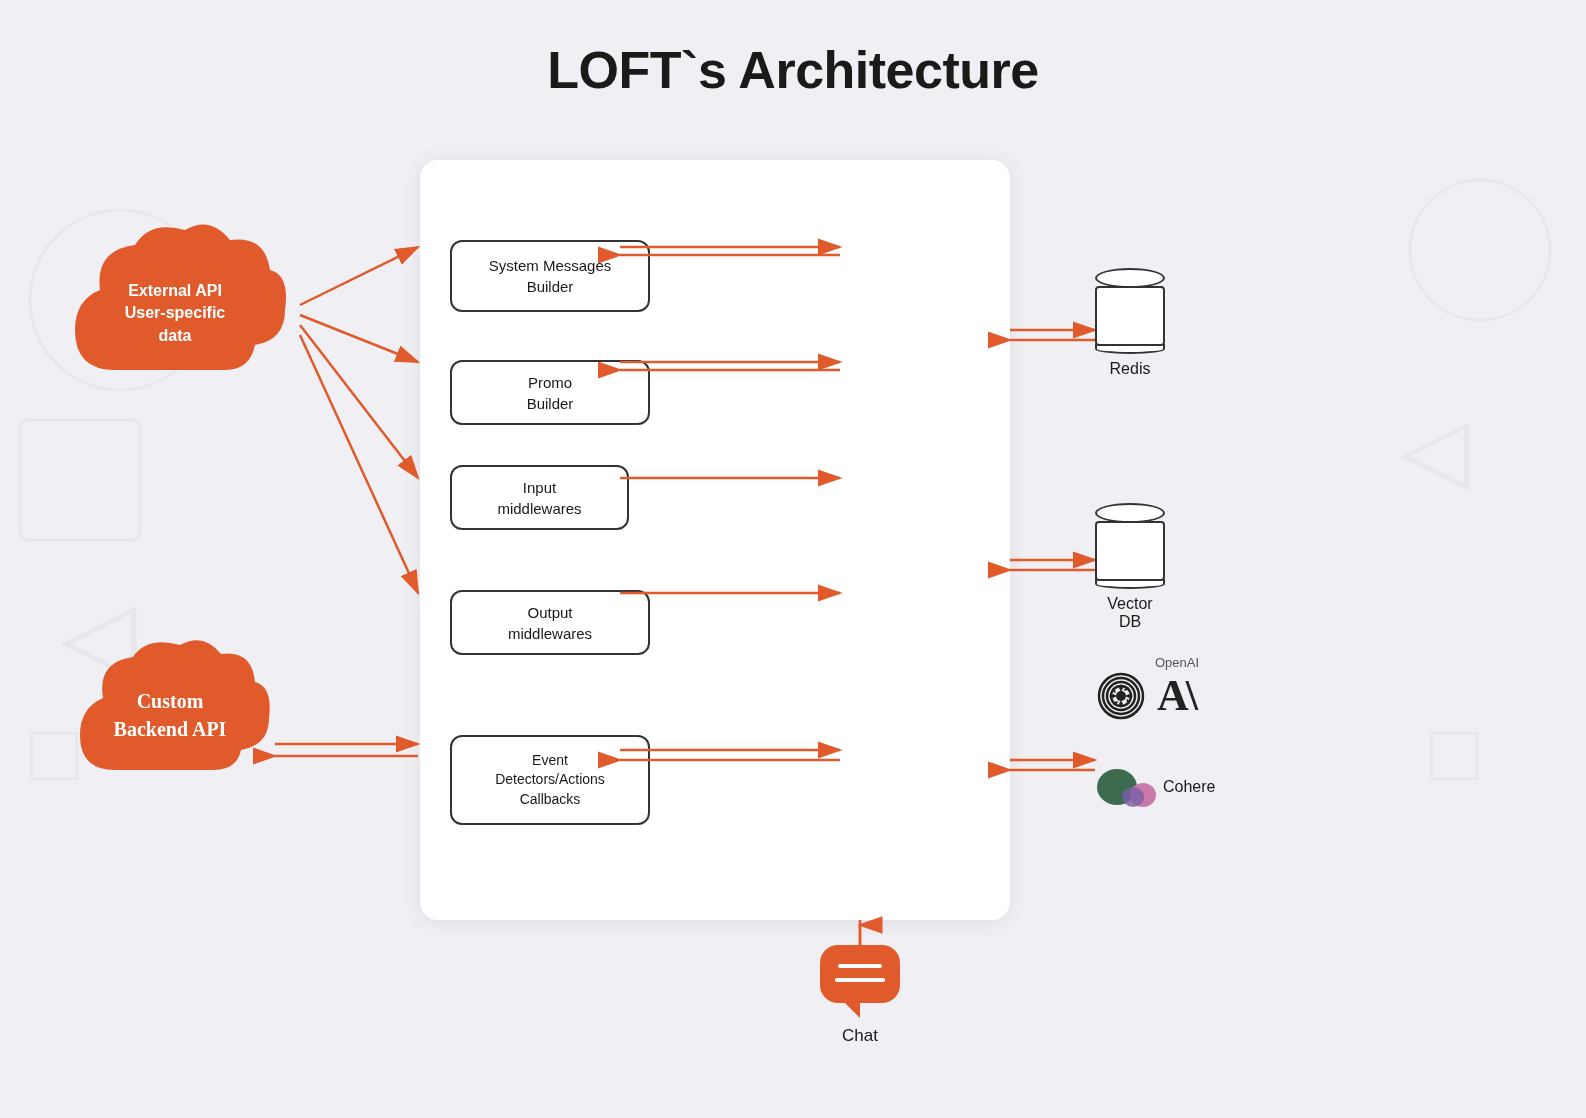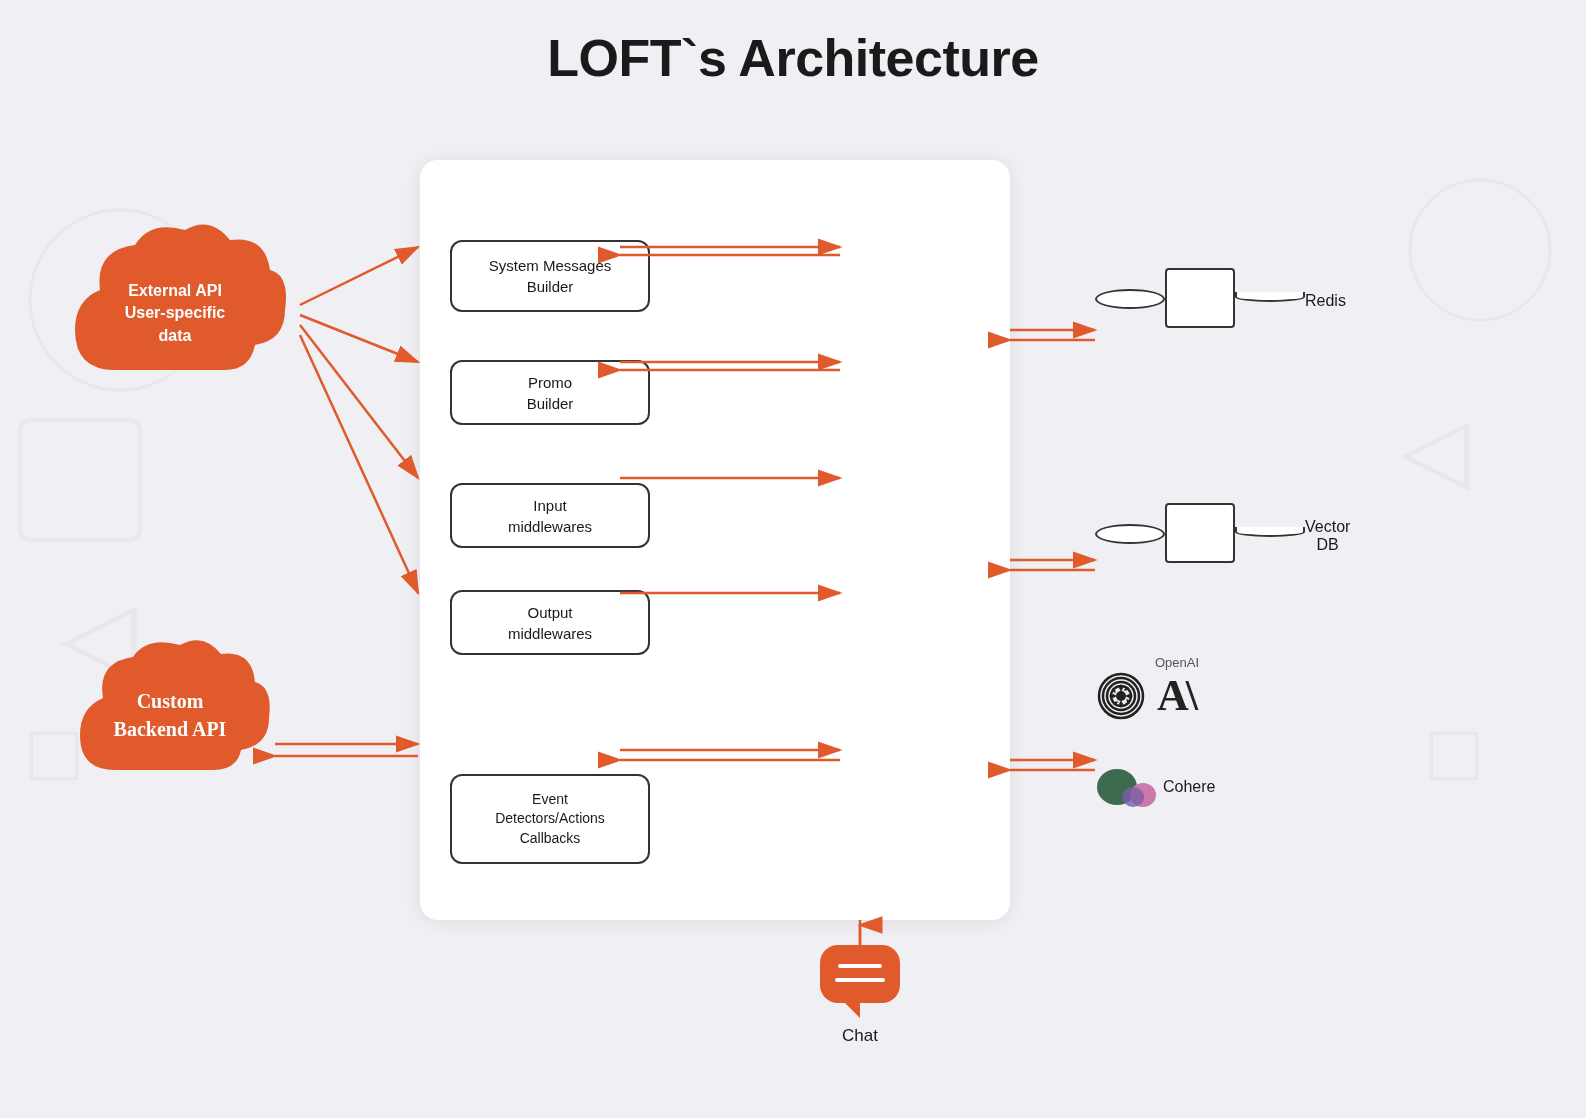--- a/index.html
+++ b/index.html
@@ -18,21 +18,21 @@
       position: absolute;
       opacity: 0.07;
       pointer-events: none;
     }
 
     .page-title {
       text-align: center;
       font-size: 52px;
       font-weight: 800;
       color: #1a1a1a;
-      padding-top: 28px;
+      padding-top: 40px;
       letter-spacing: -0.5px;
     }
 
     
     .diagram {
       position: absolute;
       top: 130px;
       left: 0;
       right: 0;
       bottom: 0;
@@ -120,21 +120,21 @@
       left: 0;
       width: 100%;
       height: 100%;
       pointer-events: none;
     }
 
     
     .cylinder {
       position: absolute;
       display: flex;
-      flex-direction: row;
+      flex-direction: column;
       align-items: center;
     }
 
     .cylinder-body {
       width: 70px;
       height: 60px;
       border: 2.5px solid #333;
       border-radius: 4px;
       background: white;
       position: relative;
@@ -204,23 +204,23 @@
 
 <h1 class="page-title">LOFT`s Architecture</h1>
 
 <div class="diagram">
 
   <div class="main-box">
 
 
     <div class="inner-box" style="top:80px; width:200px; height:72px;">System Messages<br>Builder</div>
     <div class="inner-box" style="top:200px; width:200px; height:65px;">Promo<br>Builder</div>
-    <div class="inner-box" style="top:323px; width:200px; height:65px;">Input<br>middlewares</div>
+    <div class="inner-box" style="top:305px; width:179px; height:65px;">Input<br>middlewares</div>
     <div class="inner-box" style="top:430px; width:200px; height:65px;">Output<br>middlewares</div>
-    <div class="inner-box" style="top:575px; width:200px; height:90px; font-size:14px;margin-top:39px;">Event<br>Detectors/Actions<br>Callbacks</div>
+    <div class="inner-box" style="top:575px; width:200px; height:90px; font-size:14px;">Event<br>Detectors/Actions<br>Callbacks</div>
   </div>
 
   <div class="cloud" style="left:55px; top:80px; width:240px; height:200px;">
     <svg width="240" height="200" viewBox="0 0 240 200">
       <path d="M60,160 Q20,160 20,120 Q20,90 45,80 Q40,40 80,35 Q95,10 130,20 Q155,5 175,30 Q210,25 215,60 Q235,65 230,100 Q230,130 200,135 Q195,160 170,160 Z" fill="#e05a2b"></path>
     </svg>
     <div class="cloud-label" style="top:52%; font-size:16px; font-weight:600;">External API<br>User-specific<br>data</div>
   </div>
 
   <div class="cloud" style="left:65px; top:500px; width:210px; height:170px;">

